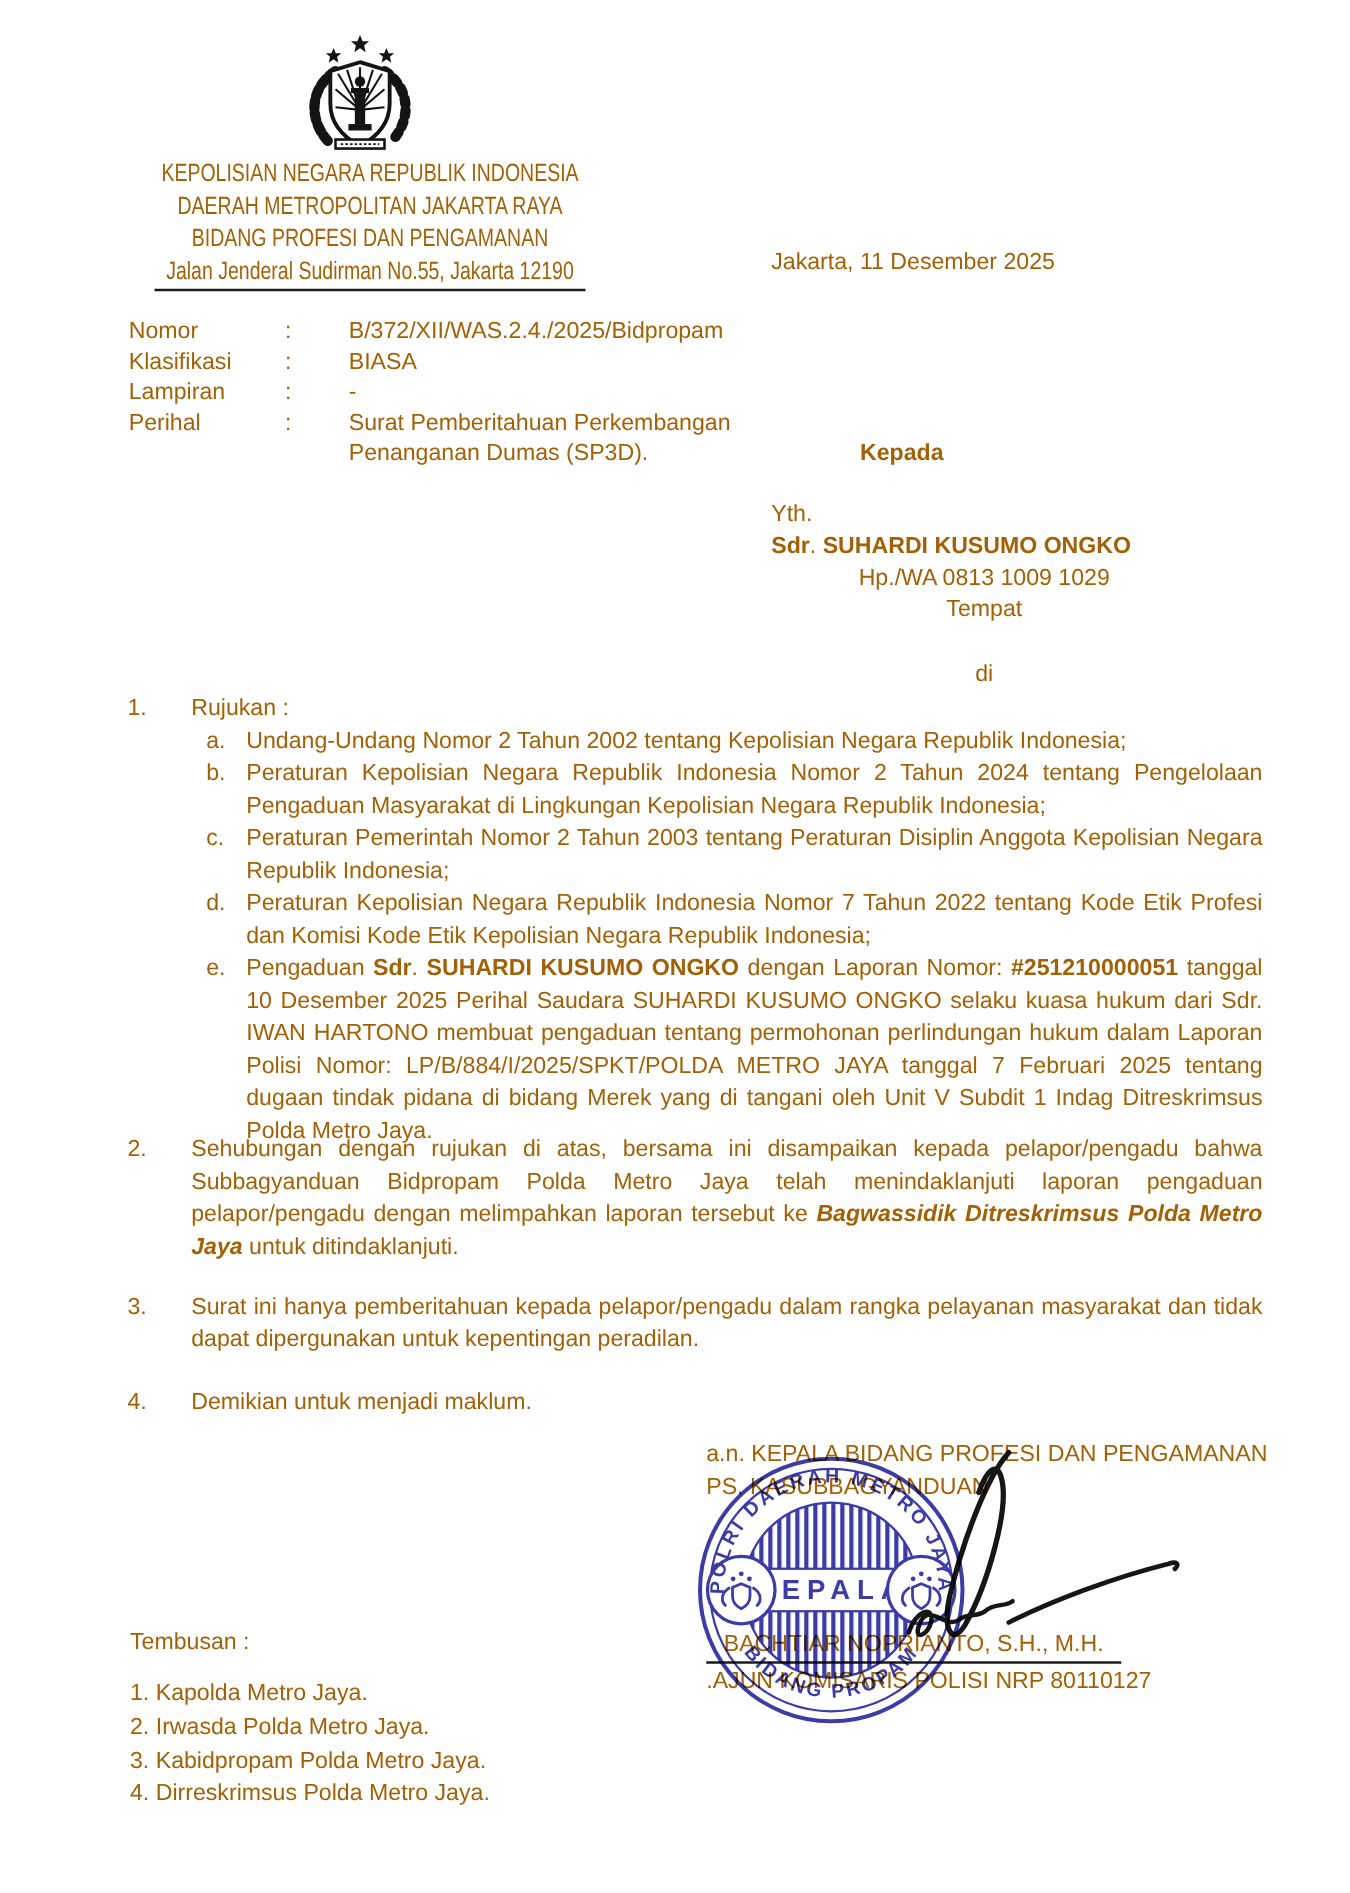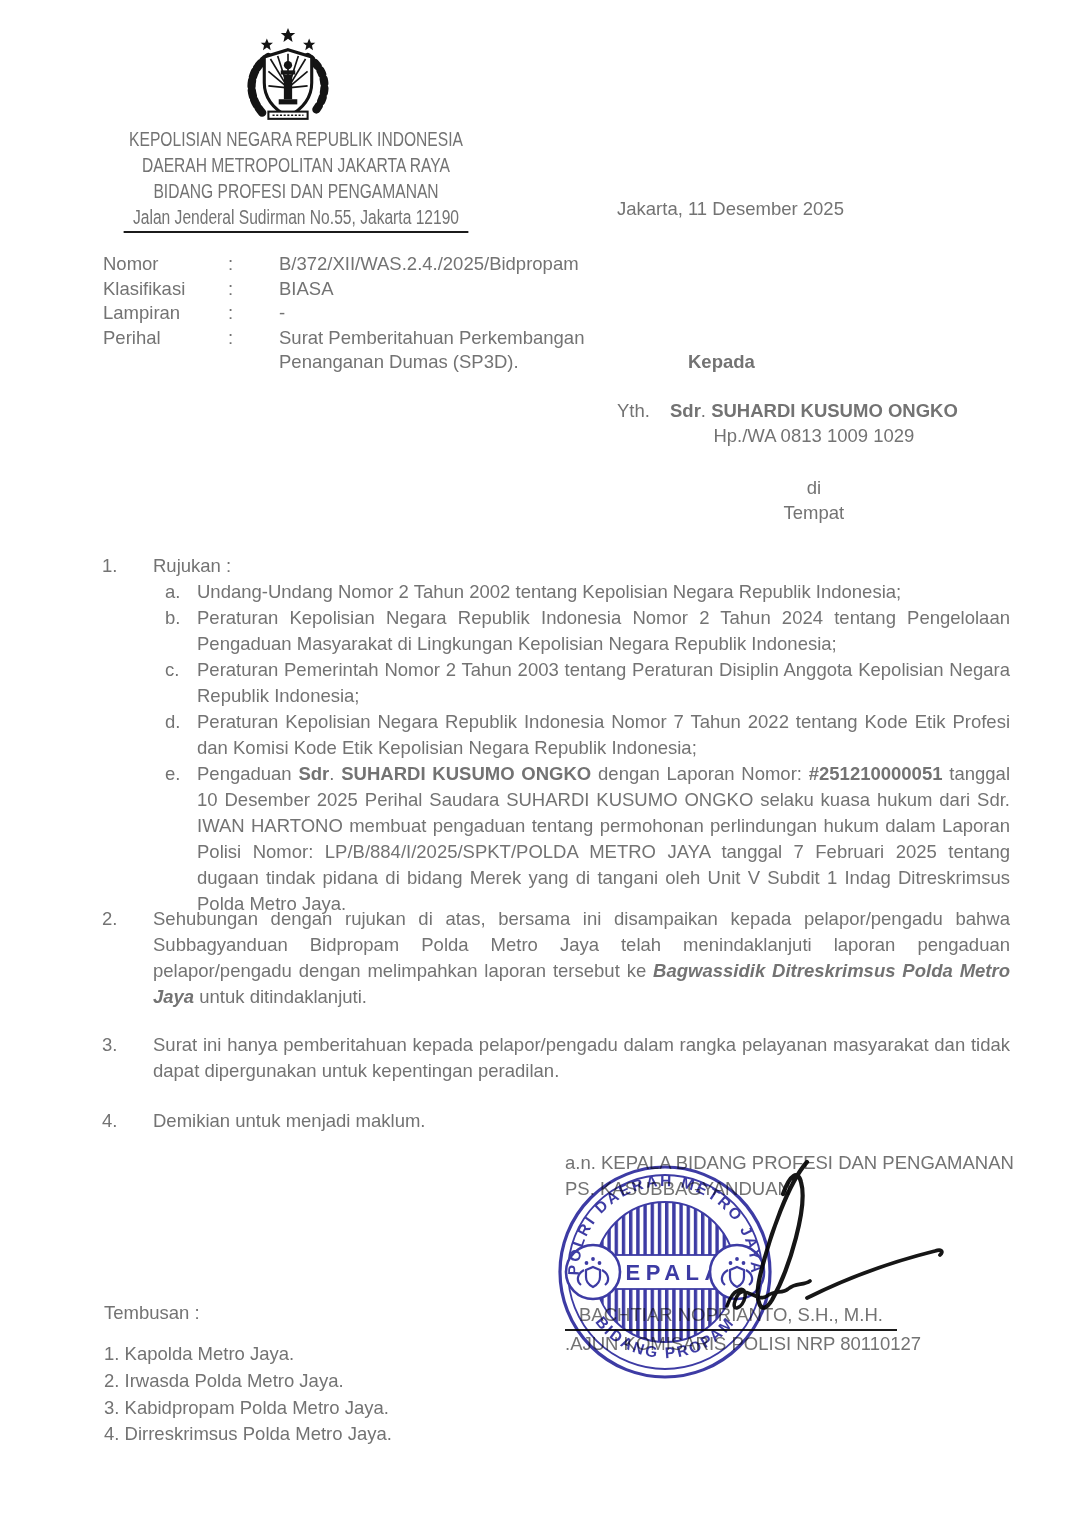--- a/index.html
+++ b/index.html
@@ -1,39 +1,39 @@
 <!DOCTYPE html>
 <html><head>
 <meta charset="utf-8">
 <style>
   html,body { margin:0; padding:0; background:#e8e8e8; }
   .page {
     position:relative; width:1080px; height:1514px; margin:0 auto;
-    background:#ffffff; color:#737373;
+    background:#ffffff; color:#a16207;
     font-family:"Liberation Sans", sans-serif;
     font-size:18.5px; line-height:26px; overflow:hidden;
   }
   
   .logo { position:absolute; left:234px; top:26px; width:108px; height:98px; }
   .lh-text {
     position:absolute; left:16px; top:126px; width:560px;
     text-align:center; font-size:20px; line-height:26px;
     transform:scaleX(0.78); transform-origin:50% 0; white-space:nowrap;
   }
   .lh-address { display:inline-block; border-bottom:2px solid #1b1b1b; padding:0 12px 1px; }
   .dateline { position:absolute; left:617px; top:196px; }
   
   .meta { position:absolute; left:103px; top:252px; }
   .meta-row { display:flex; line-height:24.6px;gap:36px; }
   .meta-label { width:89px; flex:none; }
   .meta-colon { width:15px; flex:none; }
   
   .kepada { position:absolute; left:688px; top:349px;font-weight:bold; }
   .recipient { position:absolute; left:617px; top:398px; line-height:25.4px; }
-  .r-row { display:flex; }
+  .r-row { display:flex;flex-direction:column; }
   .r-yth { width:53px; flex:none; }
   .r-indent { margin-left:53px;text-align:center; }
   .r-di { margin-top:26px; }
   .b { font-weight:bold; }
   .bi { font-weight:bold; font-style:italic; }
   
   .body-item { position:absolute; left:102px; width:908px; }
   .i-row { display:flex; }
   .i-num { width:51px; flex:none; }
   .i-text { width:857px; text-align:justify; }
@@ -126,22 +126,22 @@
   </div>
 
   <div class="kepada">Kepada</div>
 
   <div class="recipient">
     <div class="r-row">
       <span class="r-yth">Yth.</span>
       <span><span class="b">Sdr</span><span>. </span><span class="b">SUHARDI KUSUMO ONGKO</span></span>
     </div>
     <div class="r-indent">Hp./WA 0813 1009 1029</div>
+    <div class="r-indent">Tempat</div>
     <div class="r-indent r-di">di</div>
-    <div class="r-indent">Tempat</div>
   </div>
 
   <div class="body-item" style="top:553px;">
     <div class="i-row">
       <span class="i-num">1.</span>
       <span>Rujukan :</span>
     </div>
     <div class="ref-row">
       <span class="ref-letter">a.</span>
       <span class="ref-text">Undang-Undang Nomor 2 Tahun 2002 tentang Kepolisian Negara Republik Indonesia;</span>

